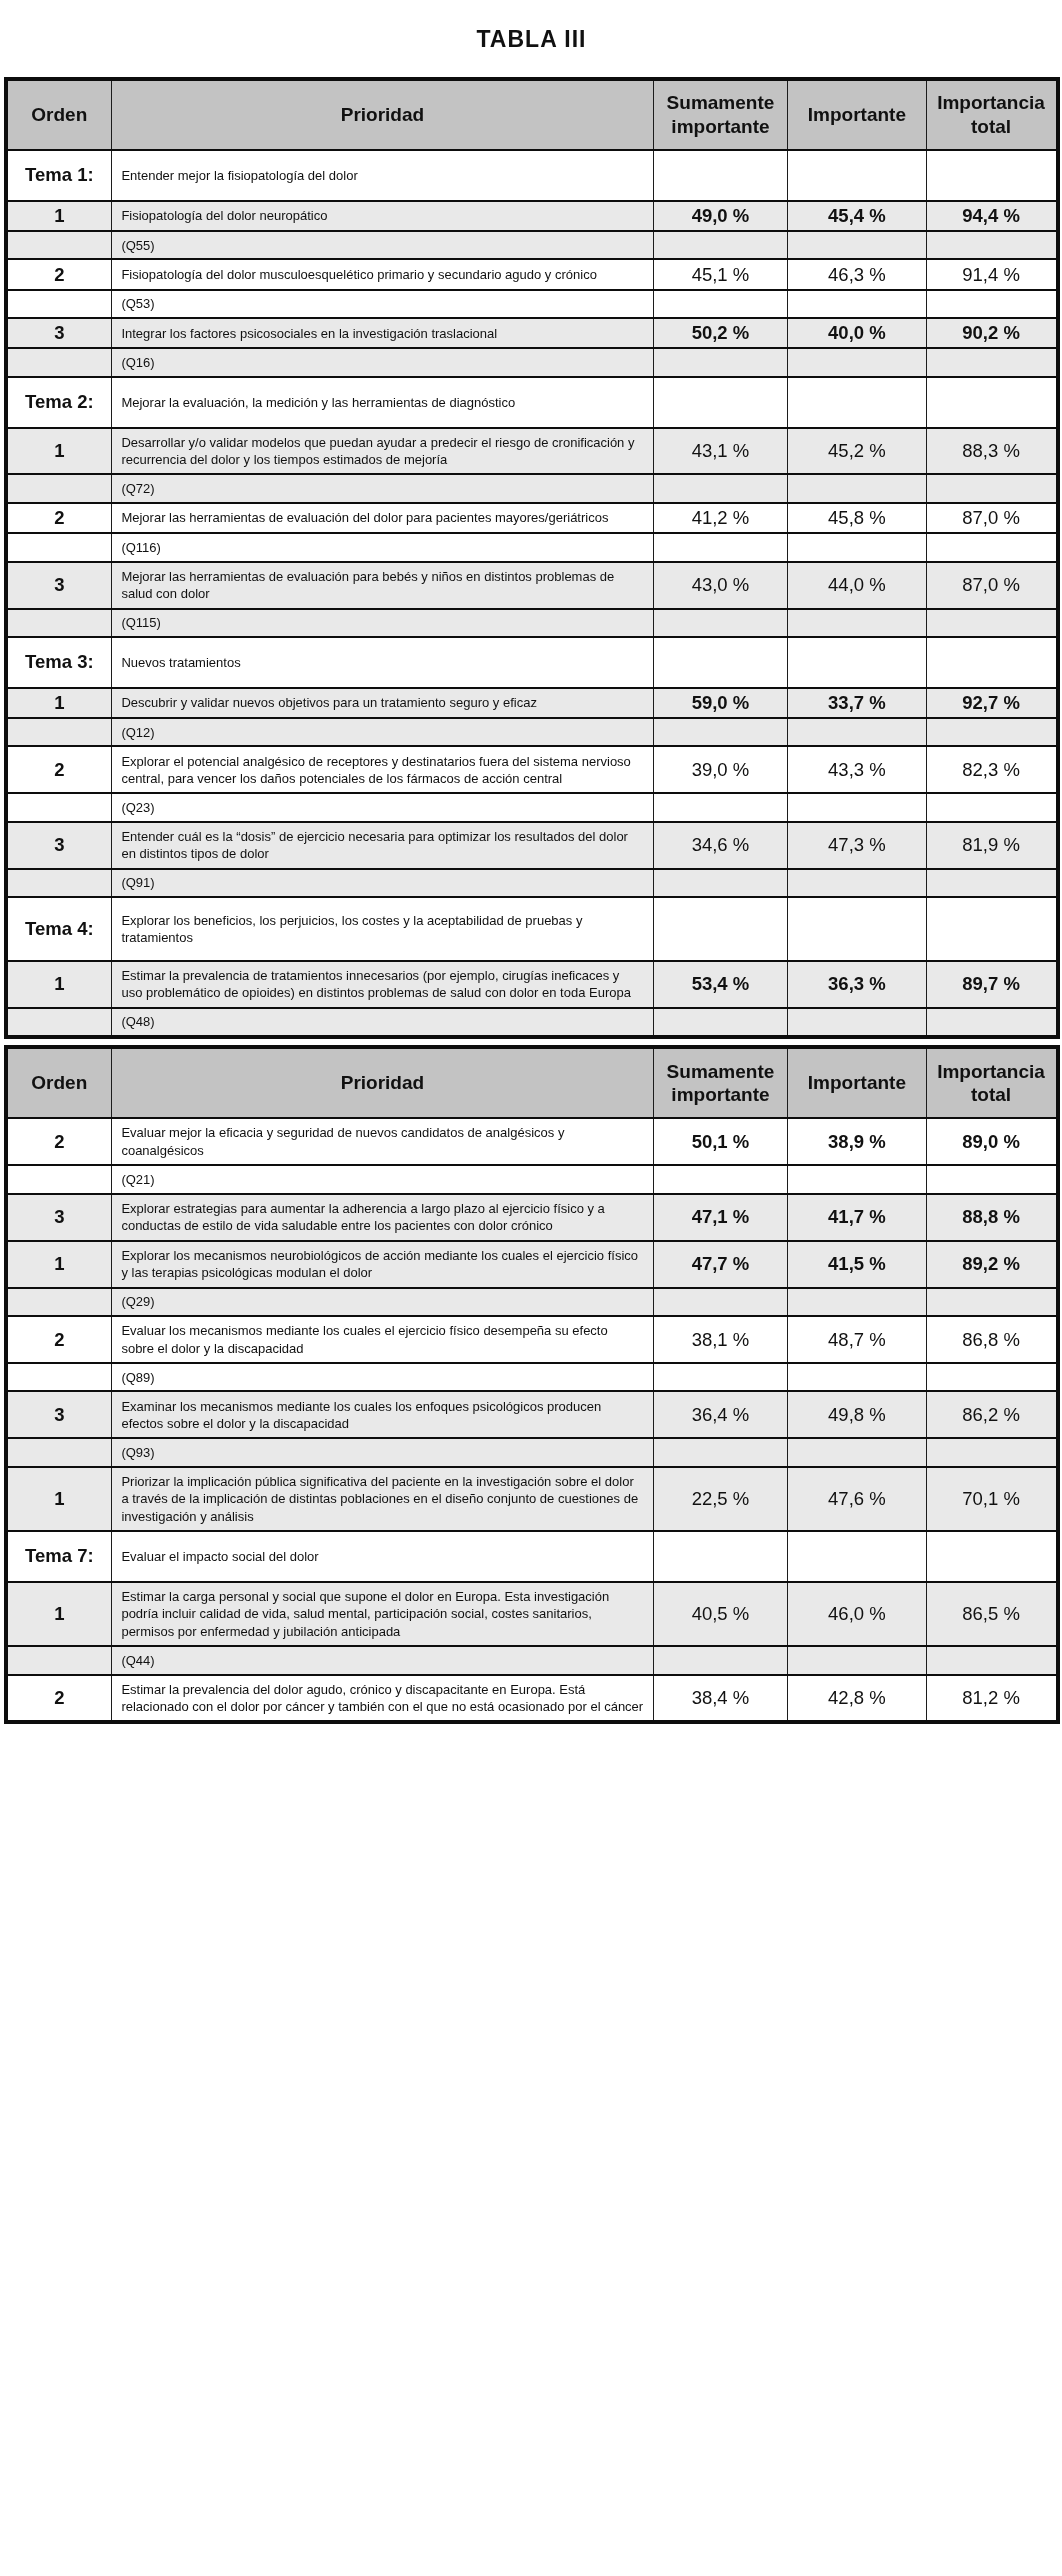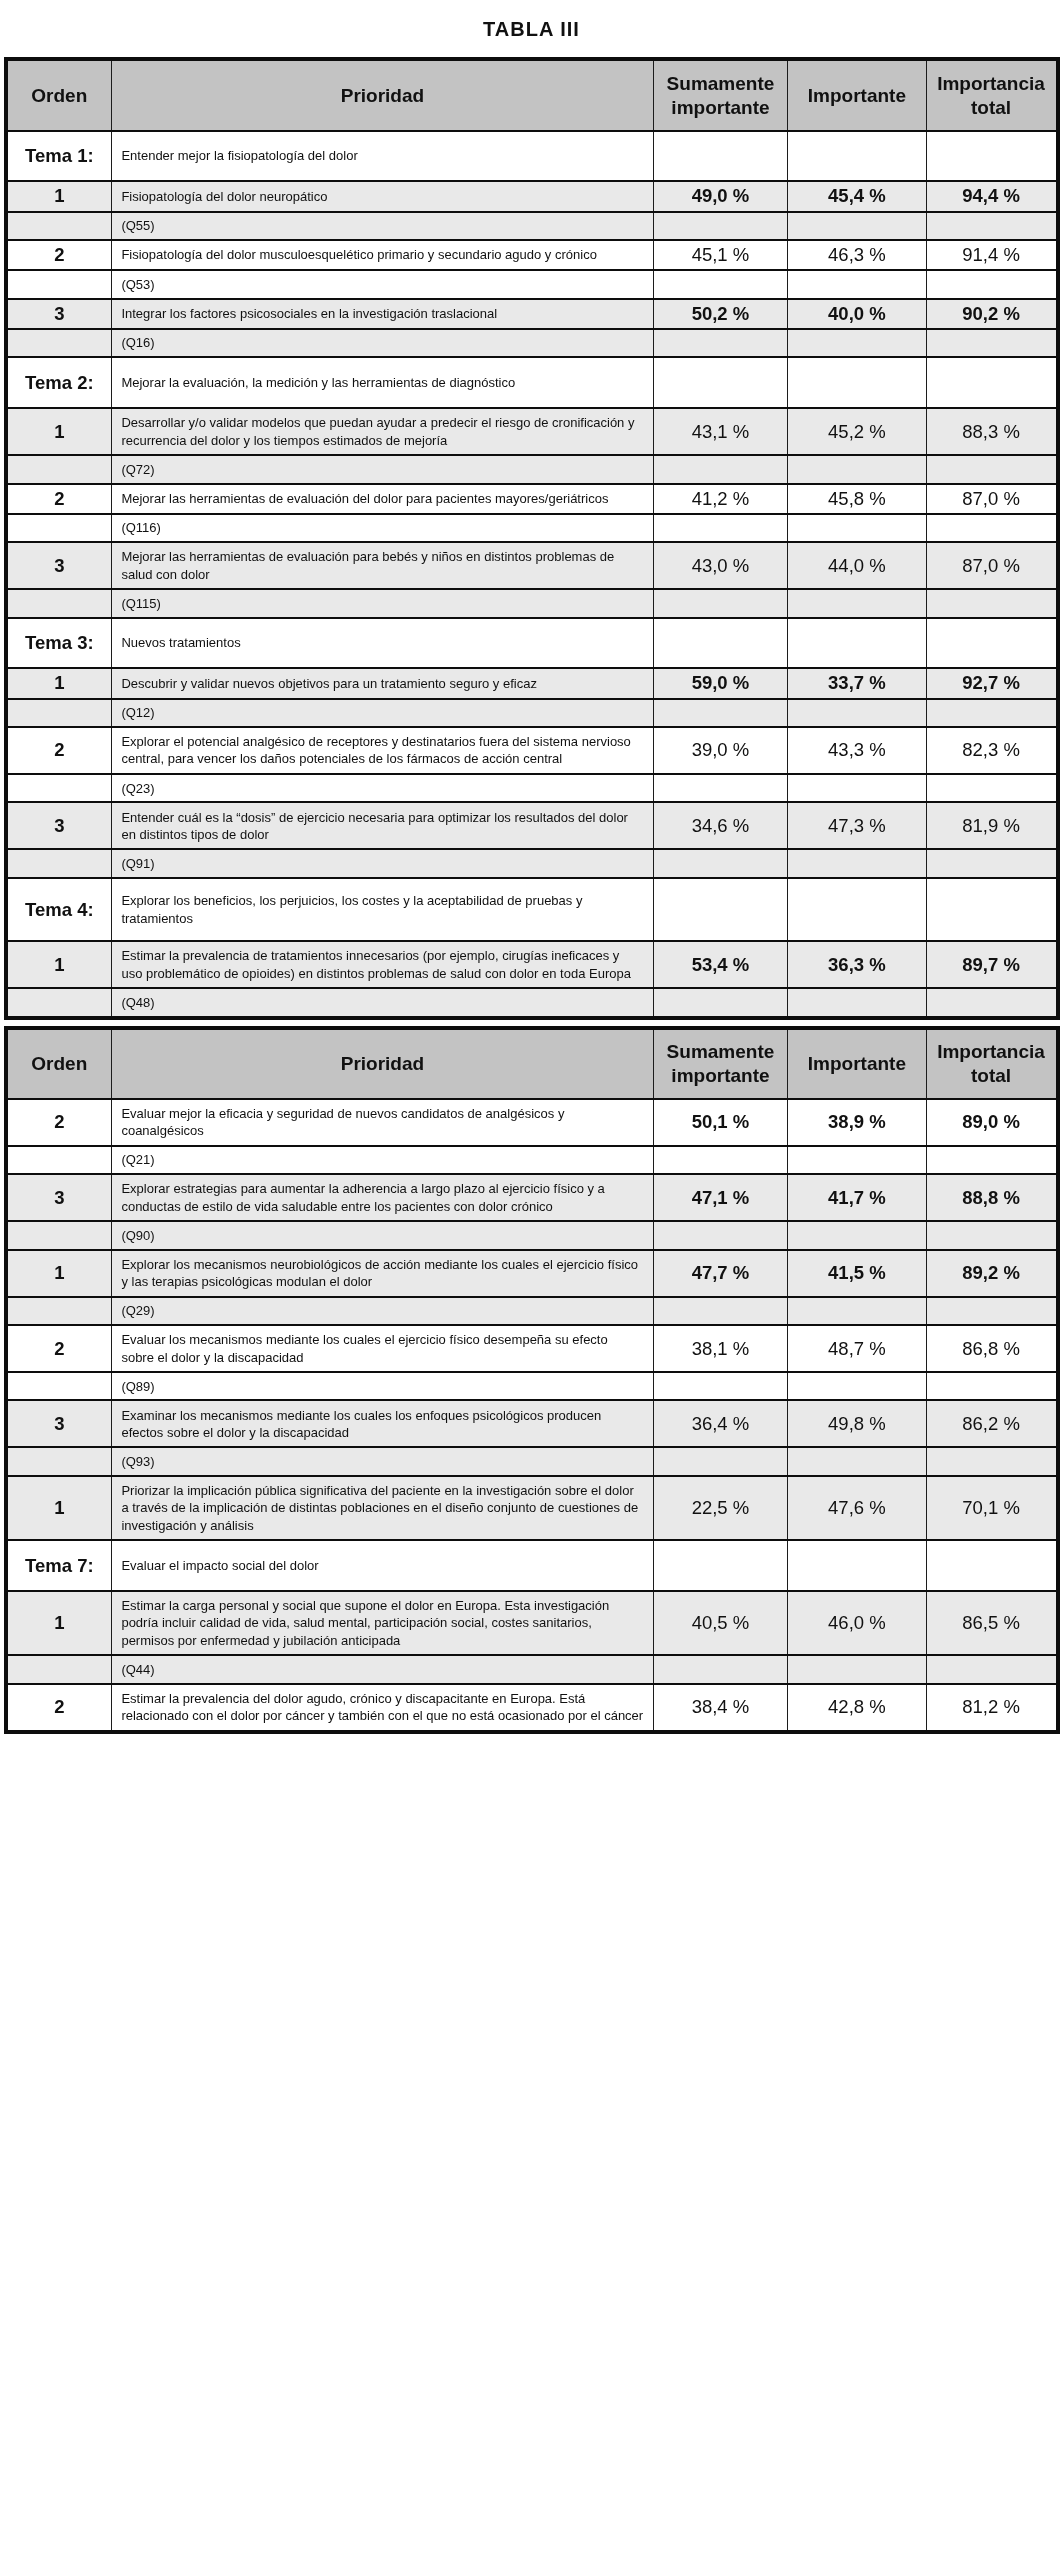--- a/index.html
+++ b/index.html
@@ -4,21 +4,21 @@
 <style>
   html,body{margin:0;padding:0;background:#ffffff;}
   body{
     width:1063px;
     font-family:"Liberation Sans","DejaVu Sans",sans-serif;
     color:#111;
     -webkit-font-smoothing:antialiased;
   }
   .title-block{ text-align:center; padding-top:9.3px; padding-bottom:7.2px; }
   .table-title{
-    font-size:20px; font-weight:700; letter-spacing:1px; margin:9px; line-height:1.15;
+    font-size:23px; font-weight:700; letter-spacing:1px; margin:17px; line-height:1.15;
   }
   .table-subtitle{
     font-size:19.6px; font-weight:700; letter-spacing:0.5px; margin:2.1px 0 0 0; line-height:1.2;
   }
   table{
     border-collapse:collapse;
     table-layout:fixed;
     width:1056px;
     margin:0 auto;
     border:4.1px solid #0d0d0d;
@@ -281,27 +281,20 @@
         <td class="pct"></td>
         <td class="pct"></td>
       </tr>
       <tr class="priority shade bold">
         <td class="orden">3</td>
         <td class="prio">Explorar estrategias para aumentar la adherencia a largo plazo al ejercicio físico y a conductas de estilo de vida saludable entre los pacientes con dolor crónico</td>
         <td class="pct">47,1 %</td>
         <td class="pct">41,7 %</td>
         <td class="pct">88,8 %</td>
       </tr>
-      <tr class="code shade">
-        <td class="orden"></td>
-        <td class="prio">(Q90)</td>
-        <td class="pct"></td>
-        <td class="pct"></td>
-        <td class="pct"></td>
-      </tr>
       <tr class="priority shade bold">
         <td class="orden">1</td>
         <td class="prio">Explorar los mecanismos neurobiológicos de acción mediante los cuales el ejercicio físico y las terapias psicológicas modulan el dolor</td>
         <td class="pct">47,7 %</td>
         <td class="pct">41,5 %</td>
         <td class="pct">89,2 %</td>
       </tr>
       <tr class="code shade">
         <td class="orden"></td>
         <td class="prio">(Q29)</td>

